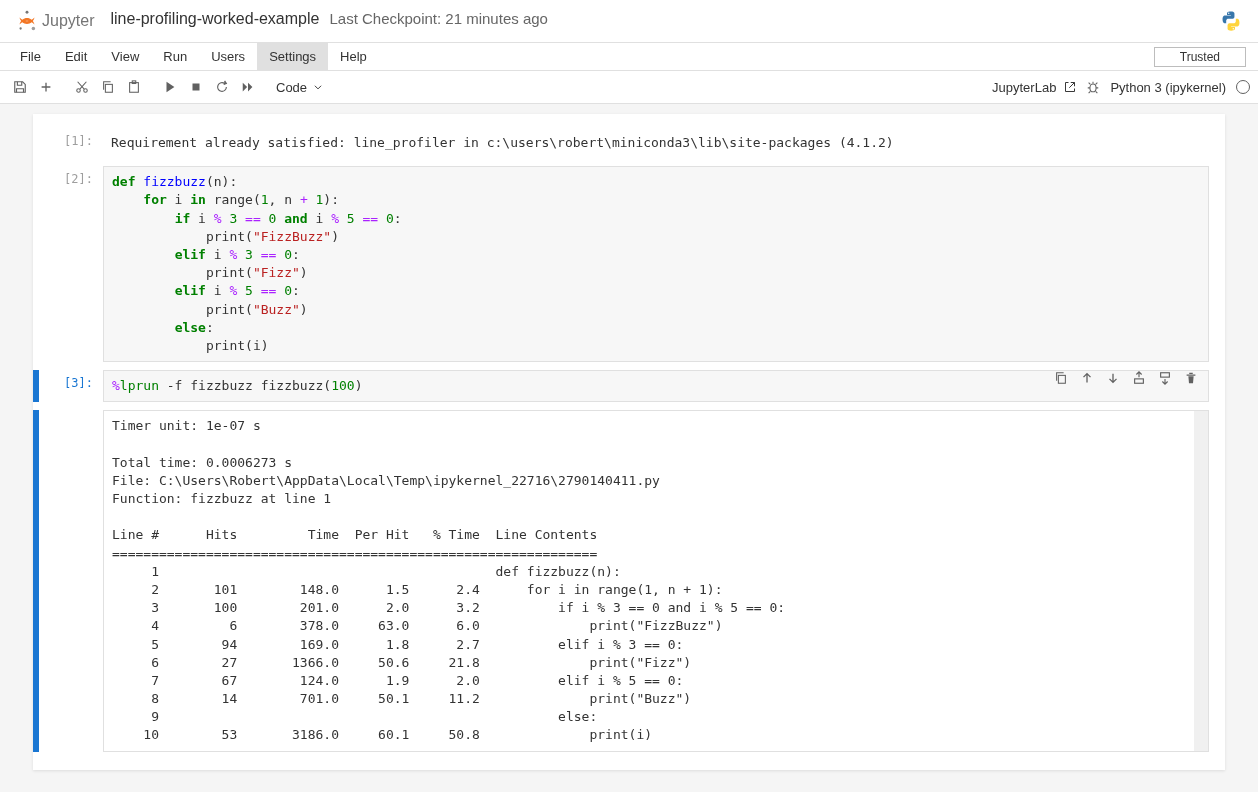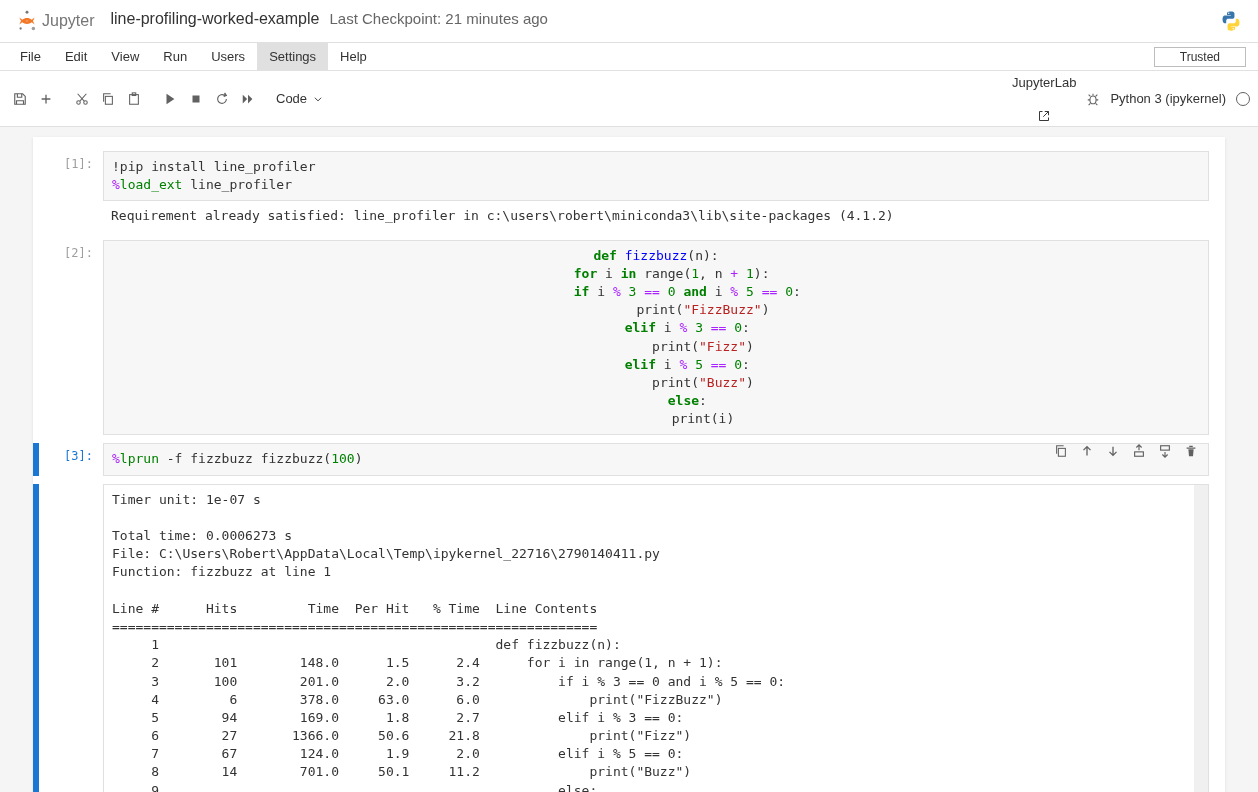--- a/index.html
+++ b/index.html
@@ -15,21 +15,21 @@
 .menubar { display: flex; align-items: center; border-bottom: 1px solid #e0e0e0; padding: 0 8px; position: relative; }
 .menu-item { padding: 6px 12px; font-size: 13px; color: #333; cursor: pointer; }
 .menu-item.active { background: #e0e0e0; }
 .trusted { margin-left: auto; border: 1px solid #bdbdbd; padding: 2px 25px; font-size: 12px; color: #333; margin-right: 4px; }
 .toolbar { display: flex; align-items: center; padding: 4px 8px; border-bottom: 1px solid #e0e0e0; gap: 2px; background: #fff; }
 .tb-btn { width: 24px; height: 24px; display: flex; align-items: center; justify-content: center; cursor: pointer; color: #616161; }
 .tb-btn svg { width: 14px; height: 14px; }
 .tb-sep { width: 8px; }
 .celltype { display: flex; align-items: center; gap: 6px; padding: 2px 8px; margin-left: 6px; font-size: 13px; color: #333; cursor: pointer; }
 .toolbar-right { margin-left: auto; display: flex; align-items: center; gap: 10px; font-size: 13px; color: #333; }
-.jlab-link { display: flex; align-items: center; gap: 20px; cursor: pointer; flex-direction: column; }
+.jlab-link { display: flex; align-items: center; gap: 8px; cursor: pointer; }
 .kernel-status { width: 14px; height: 14px; border: 1.5px solid #616161; border-radius: 50%; }
 .notebook-area { background: #f5f5f5; padding: 10px 0; overflow: auto; height: calc(792px - 36px - 30px - 32px); }
 .notebook { background: #fff; margin: 0 auto; width: 1192px; padding: 12px 0; box-shadow: 0 1px 3px rgba(0,0,0,0.1); }
 .cell { display: flex; padding: 2px 0; margin-bottom: 4px; }
 .cell-gutter { width: 6px; }
 .cell.selected .cell-gutter { background: #1976d2; }
 .prompt { width: 64px; text-align: right; padding: 6px 10px 0 0; font-family: "Menlo", "Consolas", monospace; font-size: 12px; color: #9e9e9e; }
 .prompt.active { color: #1976d2; }
 .cell-body { flex: 1; padding-right: 16px; }
 .input-area { border: 1px solid #e0e0e0; background: #f7f7f7; padding: 6px 8px; font-family: "Menlo", "Consolas", monospace; font-size: 13px; line-height: 1.4; white-space: pre; overflow-x: auto; position: relative; }
@@ -158,32 +158,28 @@
     <div class="kernel-status"></div>
   </div>
 </div>
 
 <div class="notebook-area">
   <div class="notebook" id="cells-container">
       <div class="cell">
         <div class="cell-gutter"></div>
         <div class="prompt">[1]:</div>
         <div class="cell-body">
+          <div class="output-area">Requirement already satisfied: line_profiler in c:\users\robert\miniconda3\lib\site-packages (4.1.2)</div>
+        </div>
+      </div>
+      <div class="cell">
+        <div class="cell-gutter"></div>
+        <div class="prompt">[2]:</div>
+        <div class="cell-body">
           <div style="position: relative;">
-            <div class="input-area"><span class="cm">!</span>pip install line_profiler
-<span class="op">%</span><span class="mag">load_ext</span> line_profiler</div>
-          </div>
-          <div class="output-area">Requirement already satisfied: line_profiler in c:\users\robert\miniconda3\lib\site-packages (4.1.2)</div>
-        </div>
-      </div>
-      <div class="cell">
-        <div class="cell-gutter"></div>
-        <div class="prompt">[2]:</div>
-        <div class="cell-body">
-          <div style="position: relative; text-align: center;">
             <div class="input-area"><span class="kw">def</span> <span class="fn">fizzbuzz</span>(n):
     <span class="kw">for</span> i <span class="kw">in</span> range(<span class="num">1</span>, n <span class="op">+</span> <span class="num">1</span>):
         <span class="kw">if</span> i <span class="op">%</span> <span class="num">3</span> <span class="op">==</span> <span class="num">0</span> <span class="kw">and</span> i <span class="op">%</span> <span class="num">5</span> <span class="op">==</span> <span class="num">0</span>:
             print(<span class="str">"FizzBuzz"</span>)
         <span class="kw">elif</span> i <span class="op">%</span> <span class="num">3</span> <span class="op">==</span> <span class="num">0</span>:
             print(<span class="str">"Fizz"</span>)
         <span class="kw">elif</span> i <span class="op">%</span> <span class="num">5</span> <span class="op">==</span> <span class="num">0</span>:
             print(<span class="str">"Buzz"</span>)
         <span class="kw">else</span>:
             print(i)</div>

